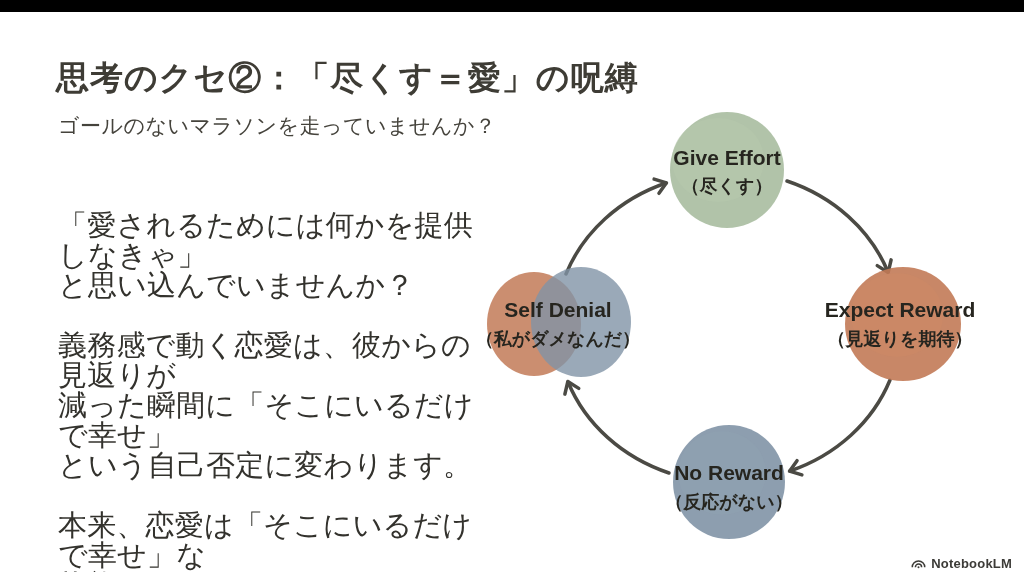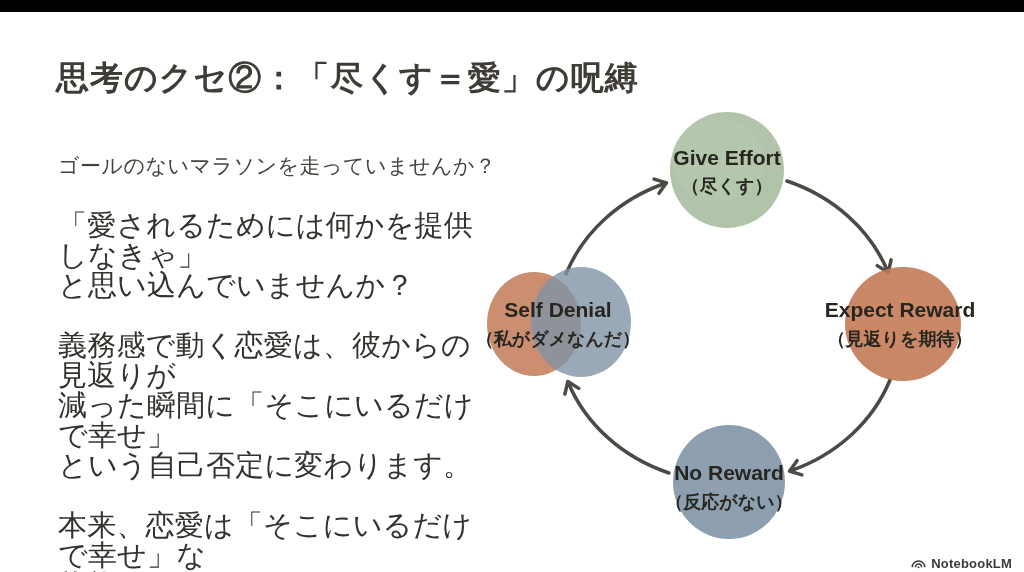--- a/index.html
+++ b/index.html
@@ -38,21 +38,20 @@
   }
   .subtitle {
     position: absolute;
     left: 58px;
     top: 100px;
     font-size: 21px;
     font-weight: 500;
     letter-spacing: 0.5px;
     color: #45433c;
     white-space: nowrap;
-    margin-top: 40px;
   }
   .body-text {
     position: absolute;
     left: 58px;
     top: 198px;
     width: 420px;
     font-size: 29px;
     line-height: 30px;
     color: #33322d;
     letter-spacing: 0.2px;

